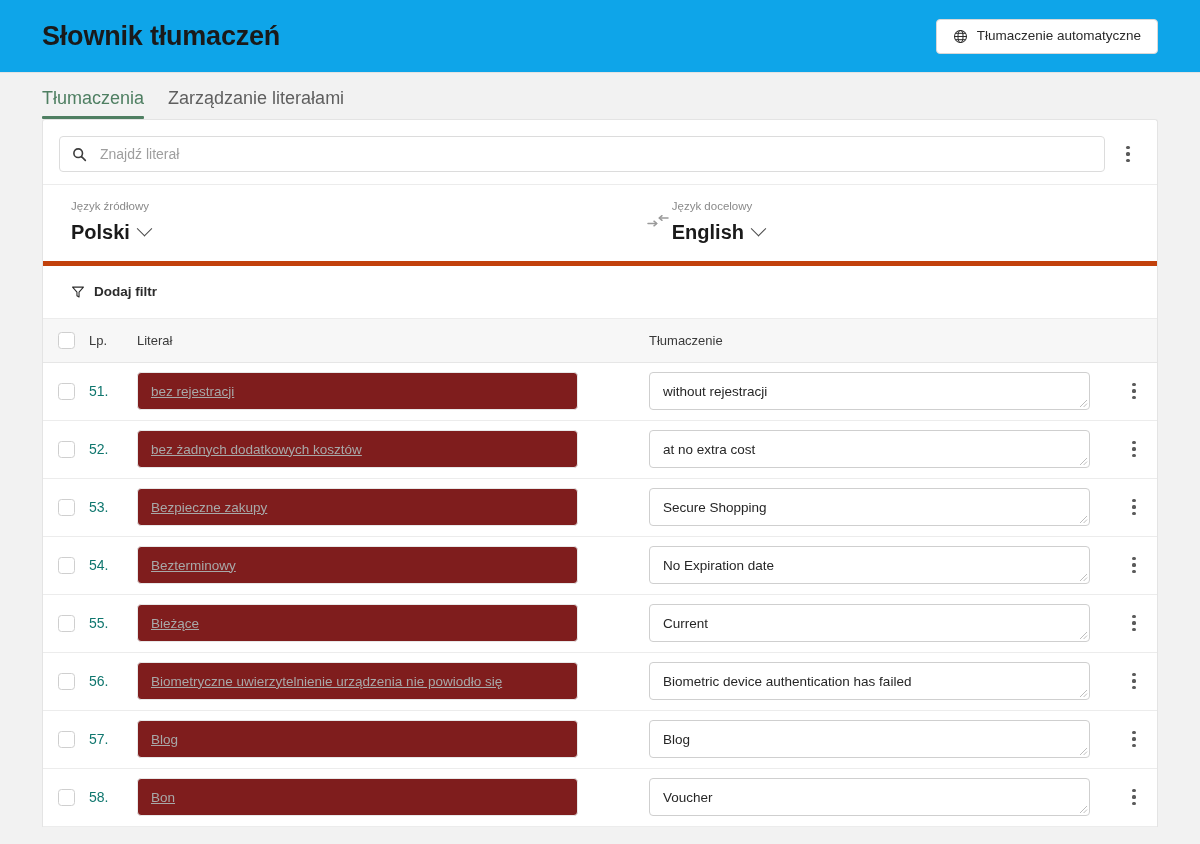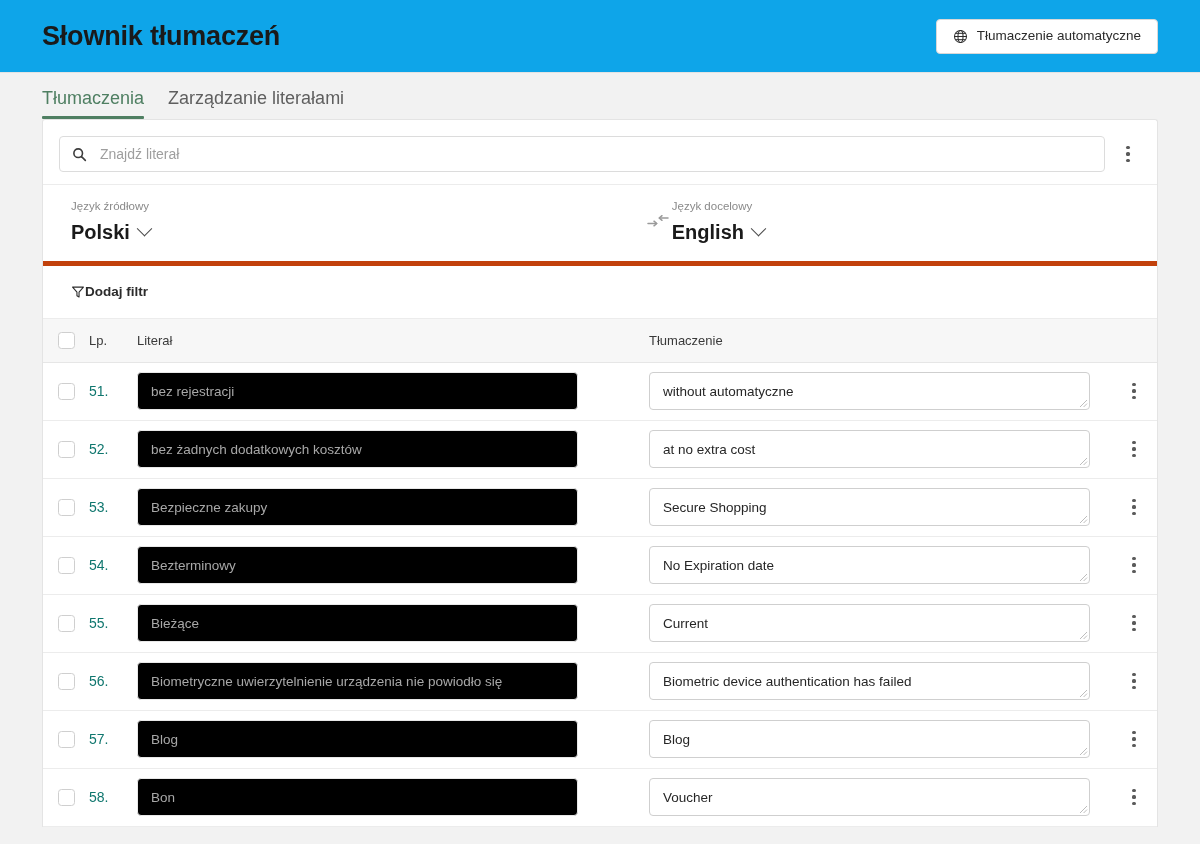--- a/index.html
+++ b/index.html
@@ -179,21 +179,21 @@
   .filter-row {
     padding: 14px 16px 14px 28px;
     border-bottom: 1px solid #ececec;
     height: 53px;
     display: flex;
     align-items: center;
   }
   .filter-btn {
     display: inline-flex;
     align-items: center;
-    gap: 0;
+    gap: 9px;
     font-size: 13.5px;
     color: #2b2b2b;
     font-weight: bold;
     cursor: pointer;
     line-height: 1;
   }
 
   
   .table-head {
     display: flex;
@@ -226,30 +226,31 @@
     height: 58px;
     background: #fff;
   }
   .trow .col-num {
     font-size: 14px;
     color: #0f766e;
   }
   .lit-field {
     width: 441px;
     height: 38px;
-    background: #000000;
+    background: #7f1d1d;
     border: 1px solid #e8e8e8;
     border-radius: 4px;
     display: flex;
     align-items: center;
     padding: 0 13px;
     font-size: 13.5px;
     color: #a8a8a8;
     white-space: nowrap;
     overflow: hidden;
+    text-decoration: underline;
   }
   .tr-field {
     position: relative;
     width: 441px;
     height: 38px;
     background: #ffffff;
     border: 1px solid #cfcfcf;
     border-radius: 4px;
     display: flex;
     align-items: center;
@@ -370,21 +371,21 @@
       <div class="trow">
         <div class="col-check">
           <span class="cb"></span>
         </div>
         <div class="col-num">51.</div>
         <div class="col-lit">
           <div class="lit-field">bez rejestracji</div>
         </div>
         <div class="col-tr">
           <div class="tr-field">
-            <span>without automatyczne</span>
+            <span>without rejestracji</span>
             <svg class="resize-grip" viewBox="0 0 10 10" fill="none" stroke="#b5b5b5" stroke-width="0.9">
               <line x1="9" y1="2" x2="2" y2="9"></line>
               <line x1="9" y1="5.6" x2="5.6" y2="9"></line>
             </svg>
           </div>
         </div>
         <div class="col-menu">
           <div class="kebab">
             <span></span>
             <span></span>

